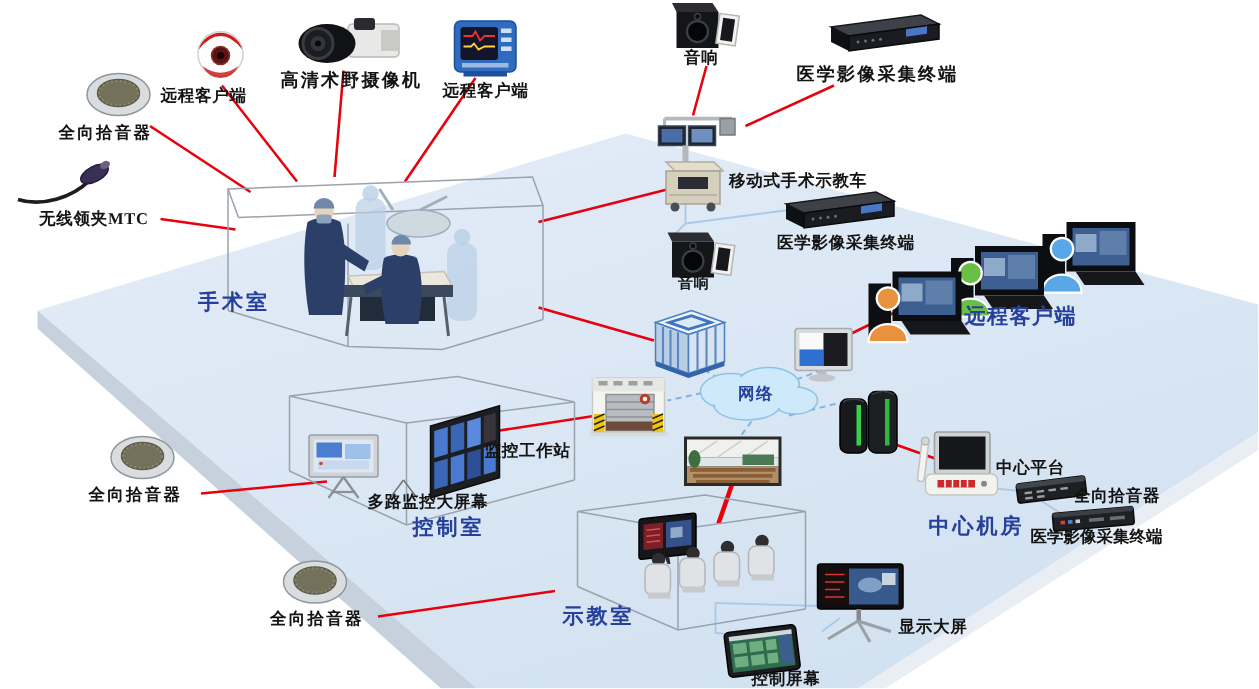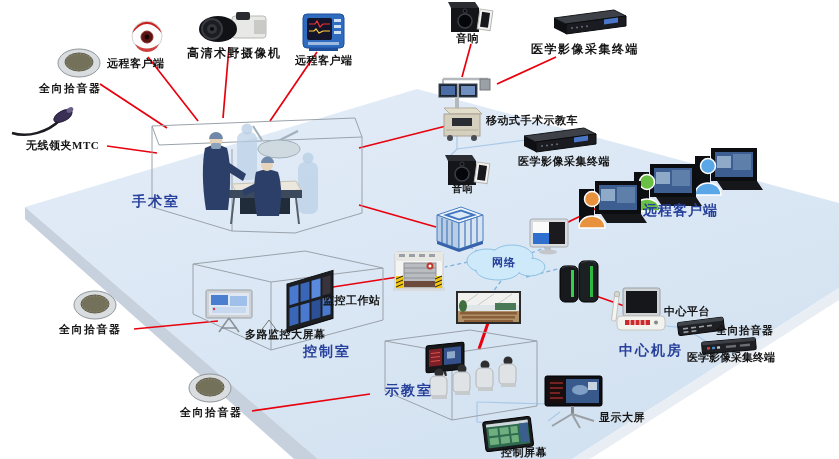--- a/index.html
+++ b/index.html
@@ -470,24 +470,24 @@
 <div class="lbl" style="left:456px;top:31px;">音响</div>
 <div class="lbl lg" style="left:531px;top:41px;">医学影像采集终端</div>
 <div class="lbl" style="left:486px;top:113px;">移动式手术示教车</div>
 <div class="lbl" style="left:518px;top:154px;">医学影像采集终端</div>
 <div class="lbl sm" style="left:452px;top:182px;">音响</div>
 <div class="zone" style="left:643px;top:202px;letter-spacing:1px;">远程客户端</div>
 
 <div class="zone sm" style="left:492px;top:255px;">网络</div>
 <div class="lbl" style="left:323px;top:293px;">监控工作站</div>
 <div class="lbl" style="left:245px;top:327px;">多路监控大屏幕</div>
-<div class="zone" style="left:275px;top:343px;margin-left:28px;">控制室</div>
+<div class="zone" style="left:275px;top:343px;">控制室</div>
 <div class="lbl" style="left:59px;top:322px;letter-spacing:1.5px;">全向拾音器</div>
 <div class="lbl" style="left:180px;top:405px;letter-spacing:1.5px;">全向拾音器</div>
-<div class="zone" style="left:375px;top:382px;margin-left:10px;">示教室</div>
+<div class="zone" style="left:375px;top:402px;">示教室</div>
 
 <div class="lbl" style="left:664px;top:304px;">中心平台</div>
 <div class="lbl" style="left:716px;top:323px;">全向拾音器</div>
 <div class="lbl" style="left:687px;top:350px;letter-spacing:0;">医学影像采集终端</div>
 <div class="zone" style="left:619px;top:342px;">中心机房</div>
 <div class="lbl" style="left:599px;top:410px;">显示大屏</div>
 <div class="lbl" style="left:501px;top:445px;text-align:center;">控制屏幕</div>
 
 </div>
 

